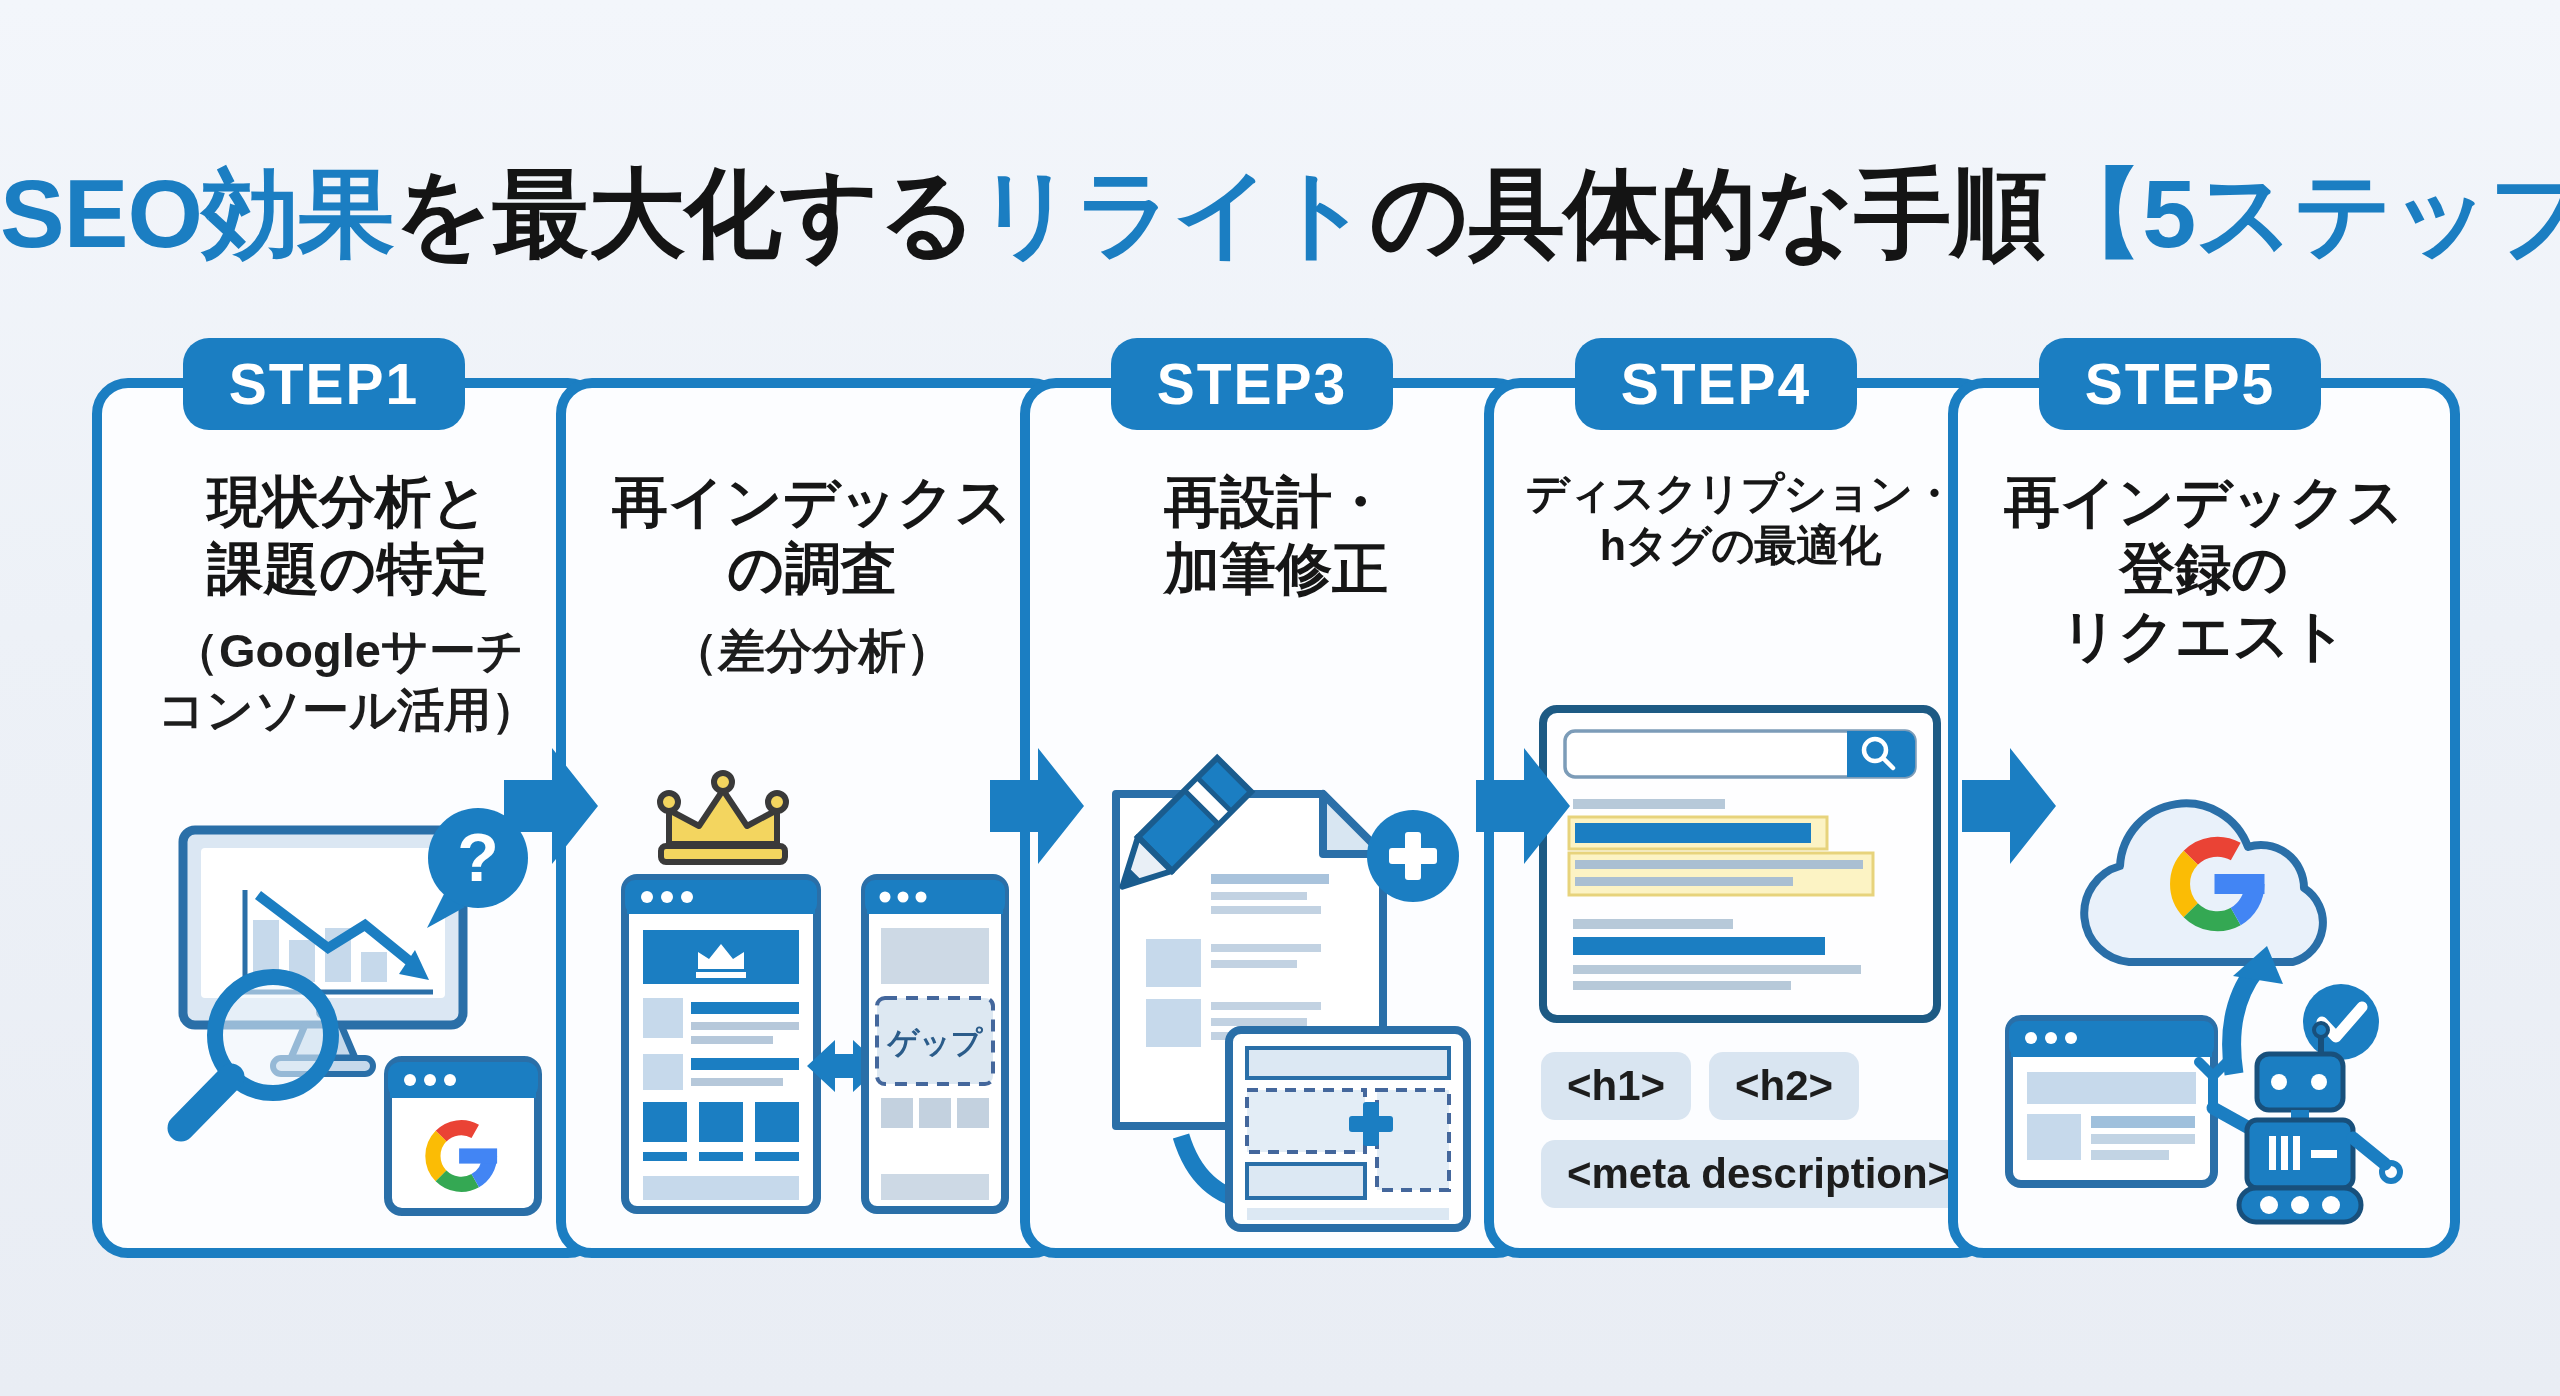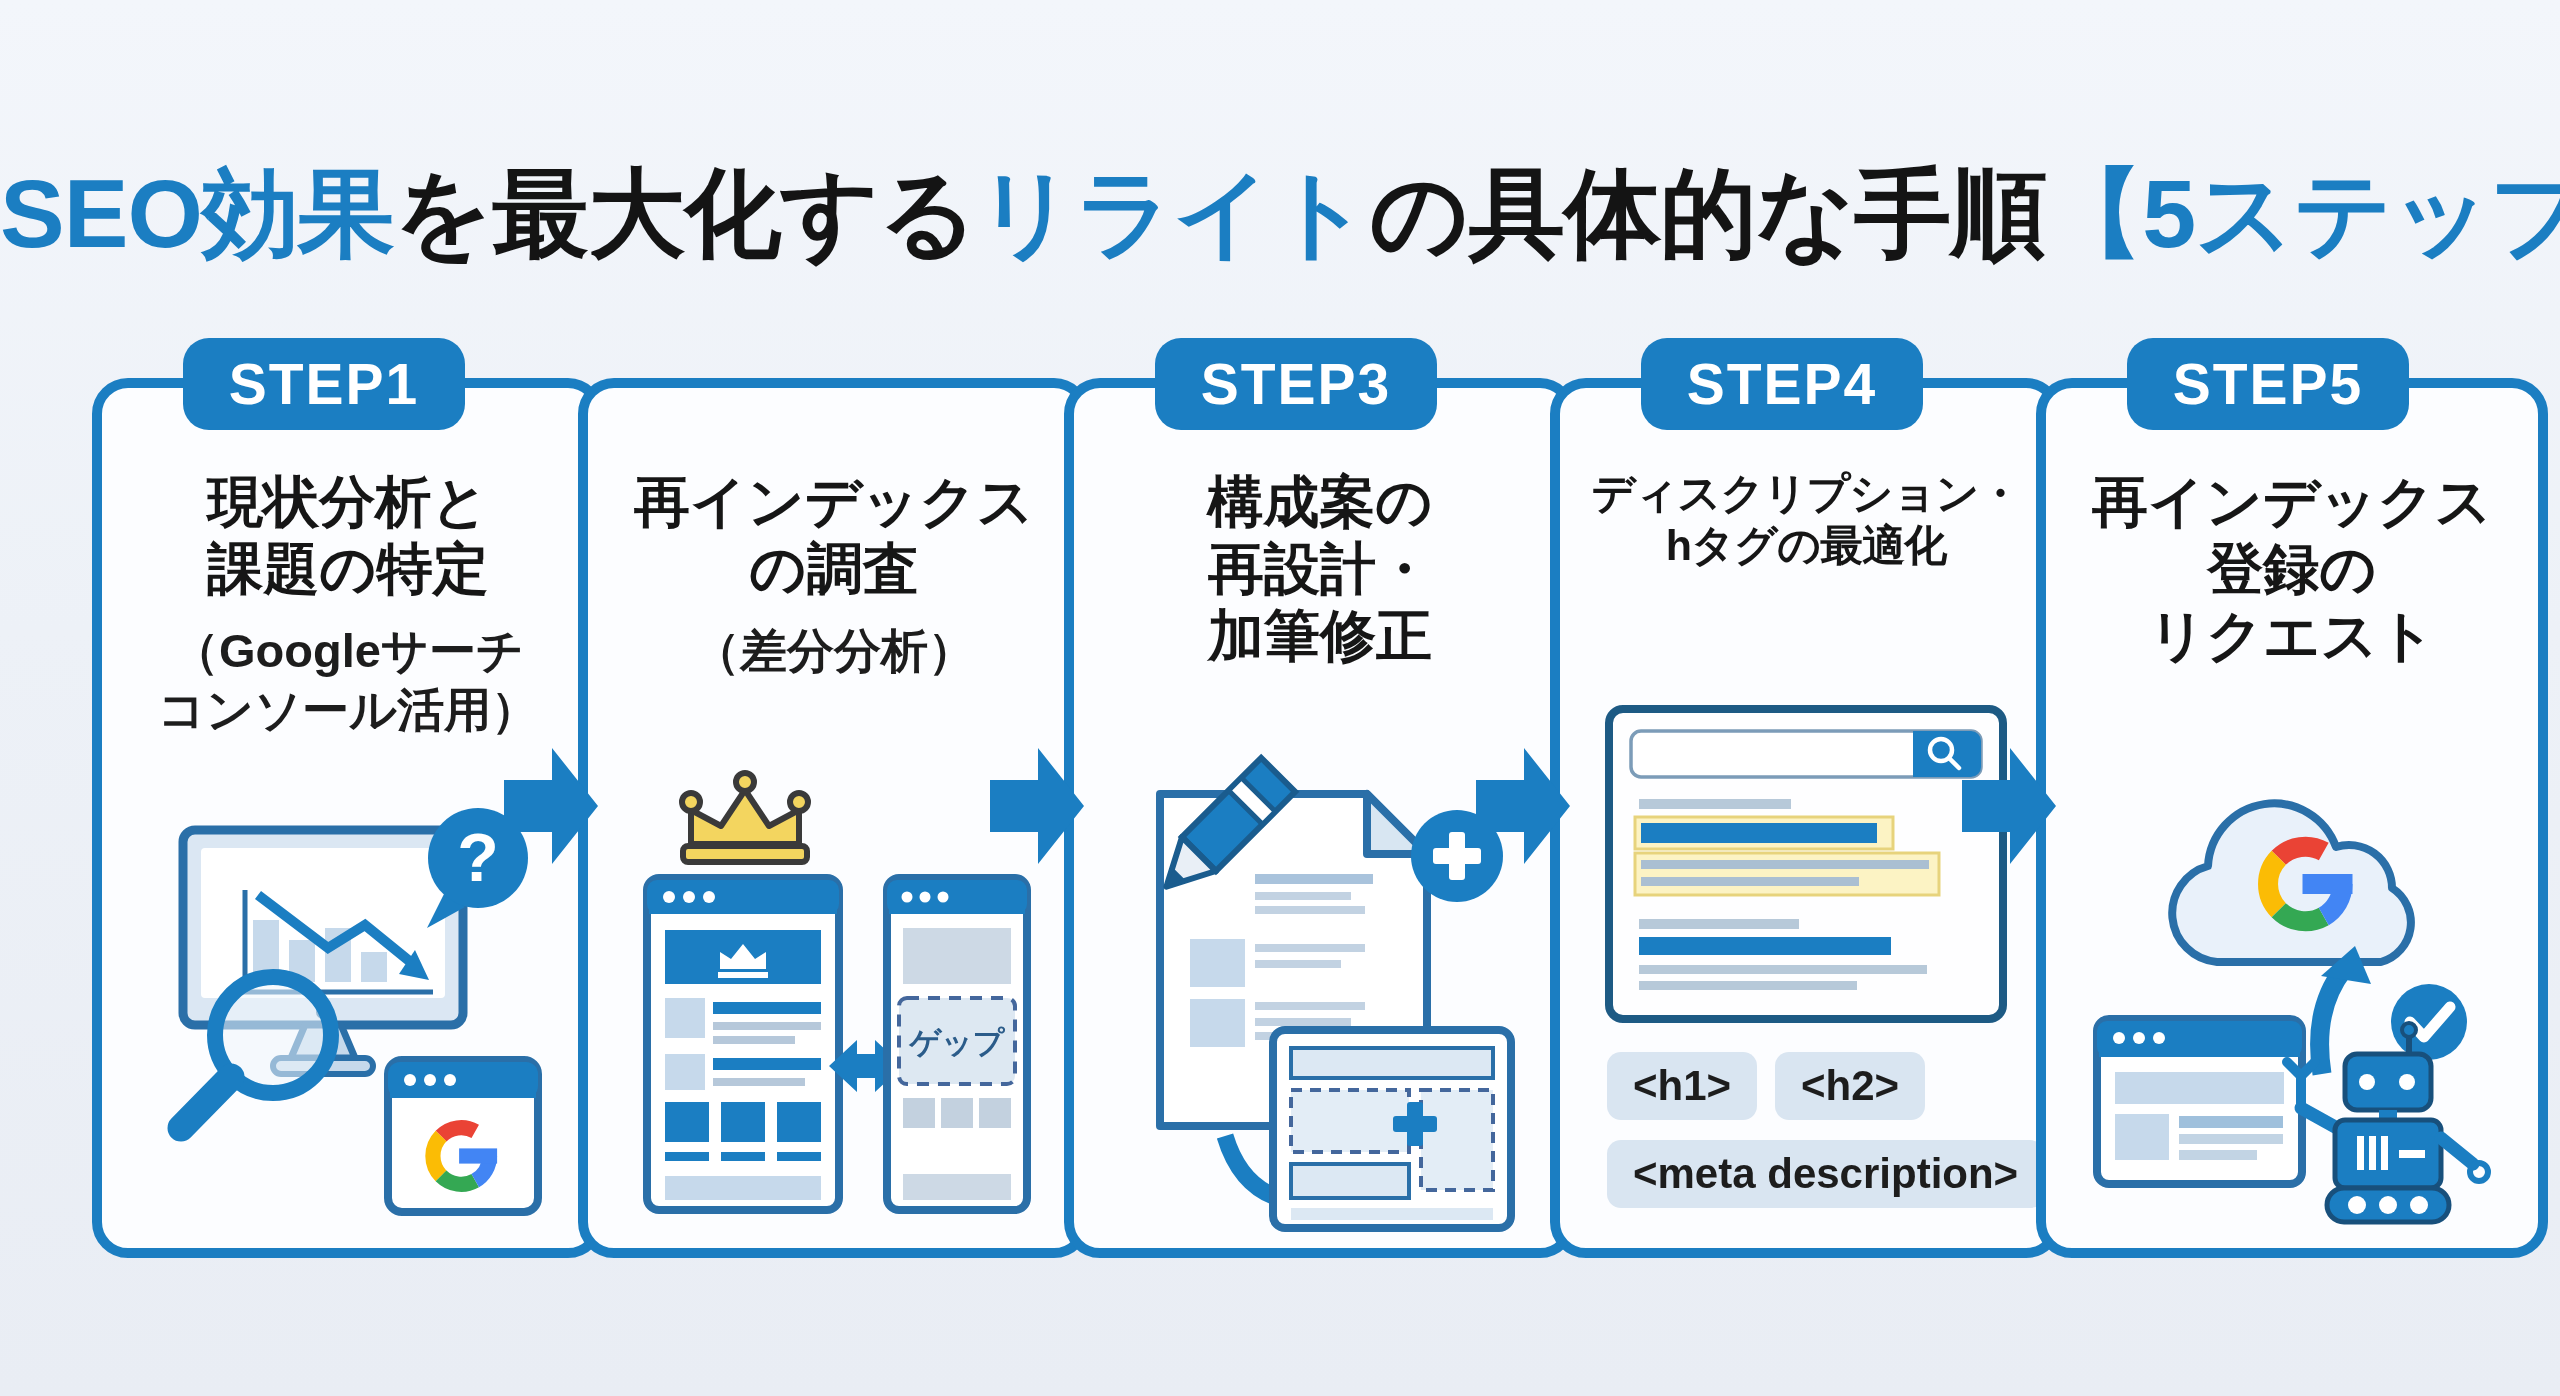--- a/index.html
+++ b/index.html
@@ -10,21 +10,21 @@
     -webkit-font-smoothing:antialiased;
   }
   .title{
     position:absolute;top:96px;left:0;width:100%;
     text-align:center;font-size:97px;font-weight:900;letter-spacing:-1px;
     white-space:nowrap;line-height:1.1;
   }
   .seg-blue{color:#1b7ec2;}
   .seg-dark{color:#141414;}
 
-  .cards{position:absolute;left:77px;top:338px;display:flex;gap:22px;padding-left:15px;}
+  .cards{position:absolute;left:77px;top:338px;display:flex;padding-left:15px;}
   .card-wrap{position:relative;width:464px;}
   .badge{
     position:absolute;top:0;left:50%;transform:translateX(-50%);
     width:282px;height:92px;background:#1b7ec2;border-radius:26px;
     display:flex;align-items:center;justify-content:center;
     color:#ffffff;font-size:57px;font-weight:700;letter-spacing:2px;
     z-index:3;
   }
   .card{
     box-sizing:border-box;margin-top:40px;height:880px;width:512px;
@@ -190,21 +190,20 @@
           </g>
         </svg>
       </div>
     </div>
   </div>
 
   <div class="card-wrap">
     <div class="badge">STEP3</div>
     <div class="card">
       <div class="card-title">
-        <span>構成案の</span>
         <span>再設計・</span>
         <span>加筆修正</span>
       </div>
       <div class="illus">
         <svg width="430" height="500" viewBox="0 0 430 500">
           <g>
             <path d="M55,60 H262 L322,120 V392 H55 Z" fill="#ffffff" stroke="#2a6fa8" stroke-width="8" stroke-linejoin="round"></path>
             <path d="M262,60 V120 H322 Z" fill="#d8e6f2" stroke="#2a6fa8" stroke-width="8" stroke-linejoin="round"></path>
             <rect x="150" y="140" width="118" height="10" fill="#a9c3dc"></rect>
             <rect x="150" y="158" width="96" height="8" fill="#c2d2e2"></rect>

